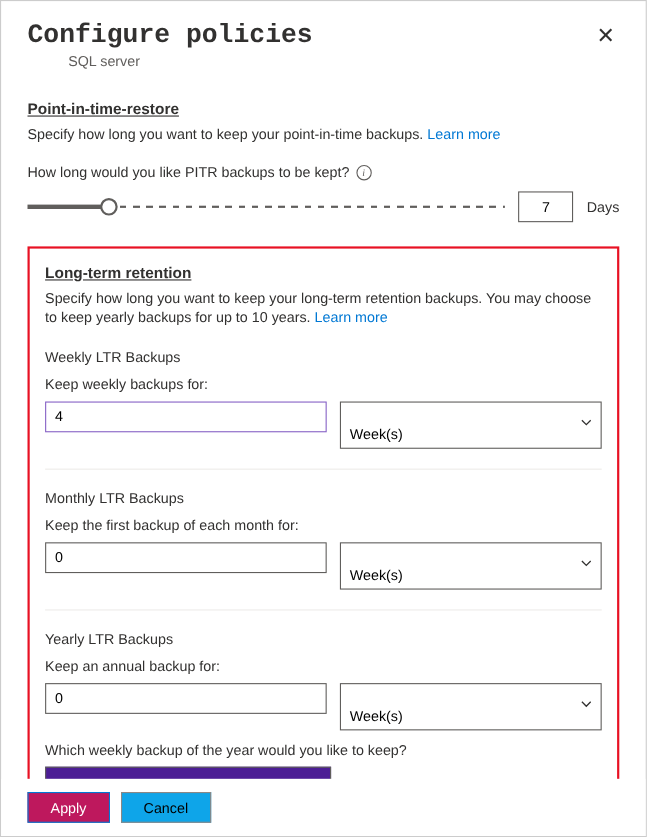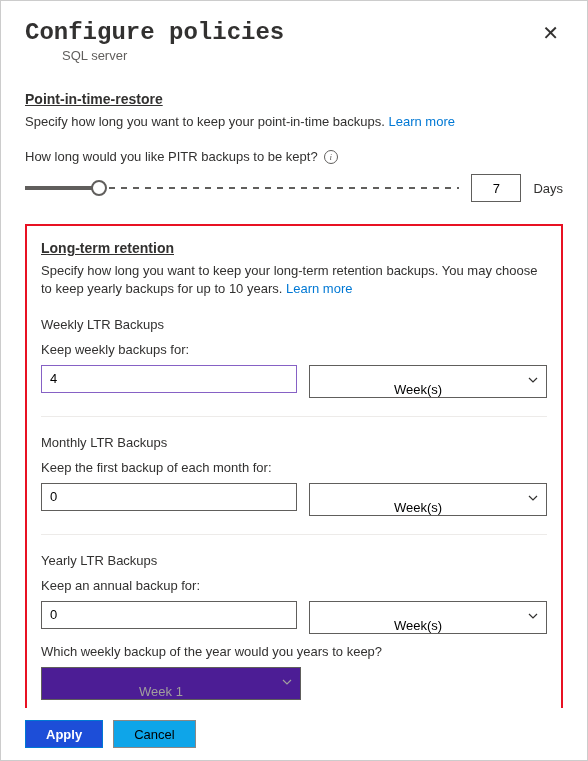--- a/index.html
+++ b/index.html
@@ -31,29 +31,29 @@
     .days-input { width: 50px; height: 28px; border: 1px solid #605e5c; text-align: center; font-size: 13px; }
     .days-label { font-size: 13px; color: #323130; }
     .red-box { border: 2px solid #e81123; padding: 14px 14px 18px; margin-top: 22px; }
     .ltr-group { margin-top: 18px; }
     .ltr-subtitle { font-size: 13px; color: #323130; margin-bottom: 10px; }
     .ltr-keep { font-size: 13px; color: #323130; margin-bottom: 8px; }
     .input-row { display: flex; gap: 12px; }
     .text-input { flex: 1; height: 28px; border: 1px solid #605e5c; padding: 0 8px; font-size: 13px; outline: none; }
     .text-input.active { border-color: #8661c5; }
     .select-wrap { flex: 1; position: relative; }
-    .select { width: 100%; height: 33px; border: 1px solid #605e5c; padding: 16px 28px 0 8px; font-size: 13px; background: #fff; display: flex; align-items: center; cursor: pointer; justify-content: center; }
+    .select { width: 100%; height: 43px; border: 1px solid #605e5c; padding: 16px 28px 0 8px; font-size: 13px; background: #fff; display: flex; align-items: center; cursor: pointer; }
     .select.disabled { background: #4c1d95; color: #a19f9d; cursor: default; }
     .select.narrow { width: 260px; }
     .chevron { position: absolute; right: 8px; top: 50%; transform: translateY(-50%); pointer-events: none; }
     .divider { height: 1px; background: #edebe9; margin: 18px 0 0; }
     .q-label { font-size: 13px; color: #323130; margin-top: 10px; margin-bottom: 8px; }
     .footer { position: absolute; bottom: 0; left: 0; right: 0; padding: 12px 24px; display: flex; gap: 10px; background: #fff; }
     .btn { height: 28px; padding: 0 20px; font-size: 13px; border: 1px solid #8a8886; background: #0ea5e9; cursor: pointer; }
-    .btn-primary { background: #1d4ed8; color: #fff; border-color: #0078d4; font-weight: 700; }
+    .btn-primary { background: #be185d; color: #fff; border-color: #0078d4; font-weight: 400; }
     svg.chev { width: 12px; height: 12px; }
   </style>
 </head>
 <body>
 
 <div class="panel">
   <div class="header">
     <div>
       <div class="title">Configure policies</div>
       <div class="subtitle">SQL server</div>
@@ -128,21 +128,21 @@
         <input class="text-input" value="0" style="">
         <div class="select-wrap">
           <div class="select">
             <span>Week(s)</span>
           </div>
           <span class="chevron"><svg class="chev" viewBox="0 0 12 12">
                 <path d="M2 4l4 4 4-4" stroke="#323130" stroke-width="1.2" fill="none"></path>
               </svg></span>
         </div>
       </div>
-      <div class="q-label">Which weekly backup of the year would you years to keep?</div>
+      <div class="q-label">Which weekly backup of the year would you like to keep?</div>
       <div class="select-wrap" style="width:260px;">
         <div class="select disabled narrow">
           <span>Week 1</span>
         </div>
         <span class="chevron"><svg class="chev" viewBox="0 0 12 12">
               <path d="M2 4l4 4 4-4" stroke="#a19f9d" stroke-width="1.2" fill="none"></path>
             </svg></span>
       </div>
     </div>
   </div>

